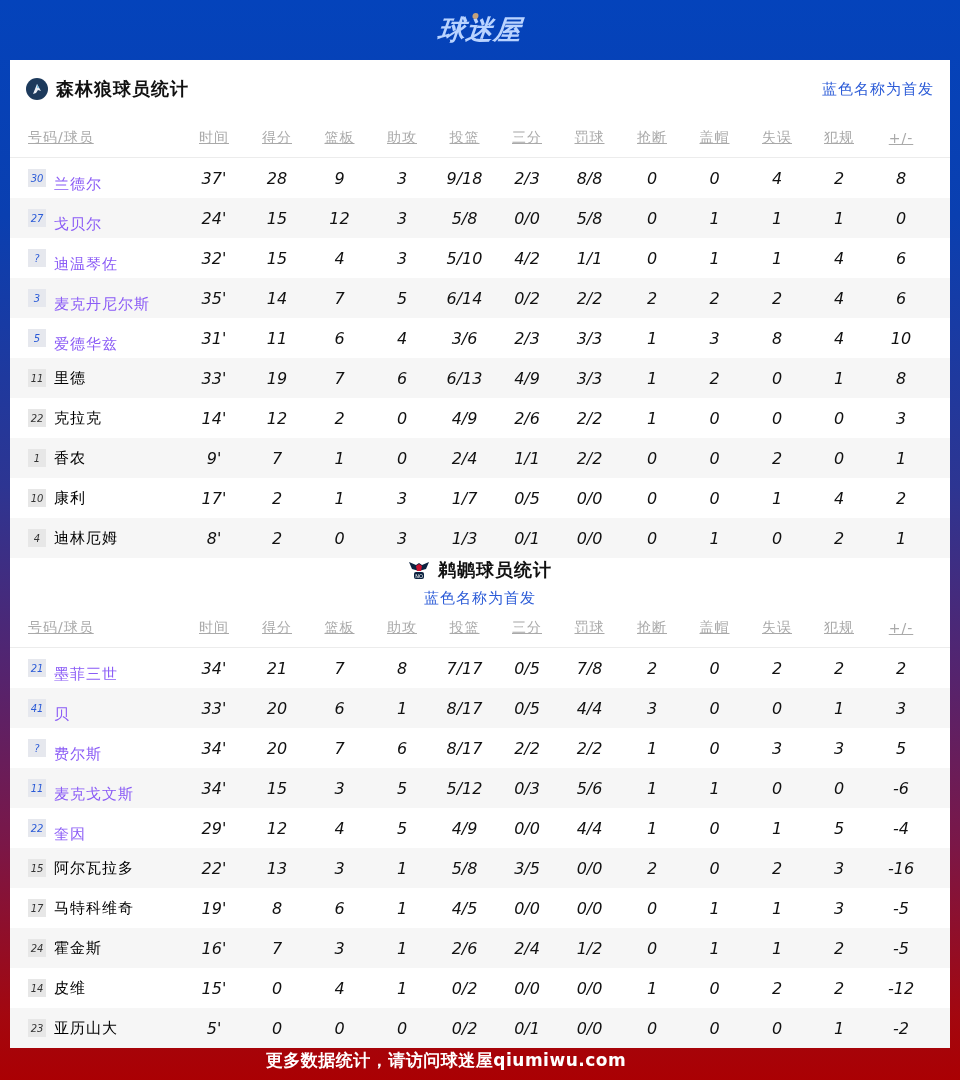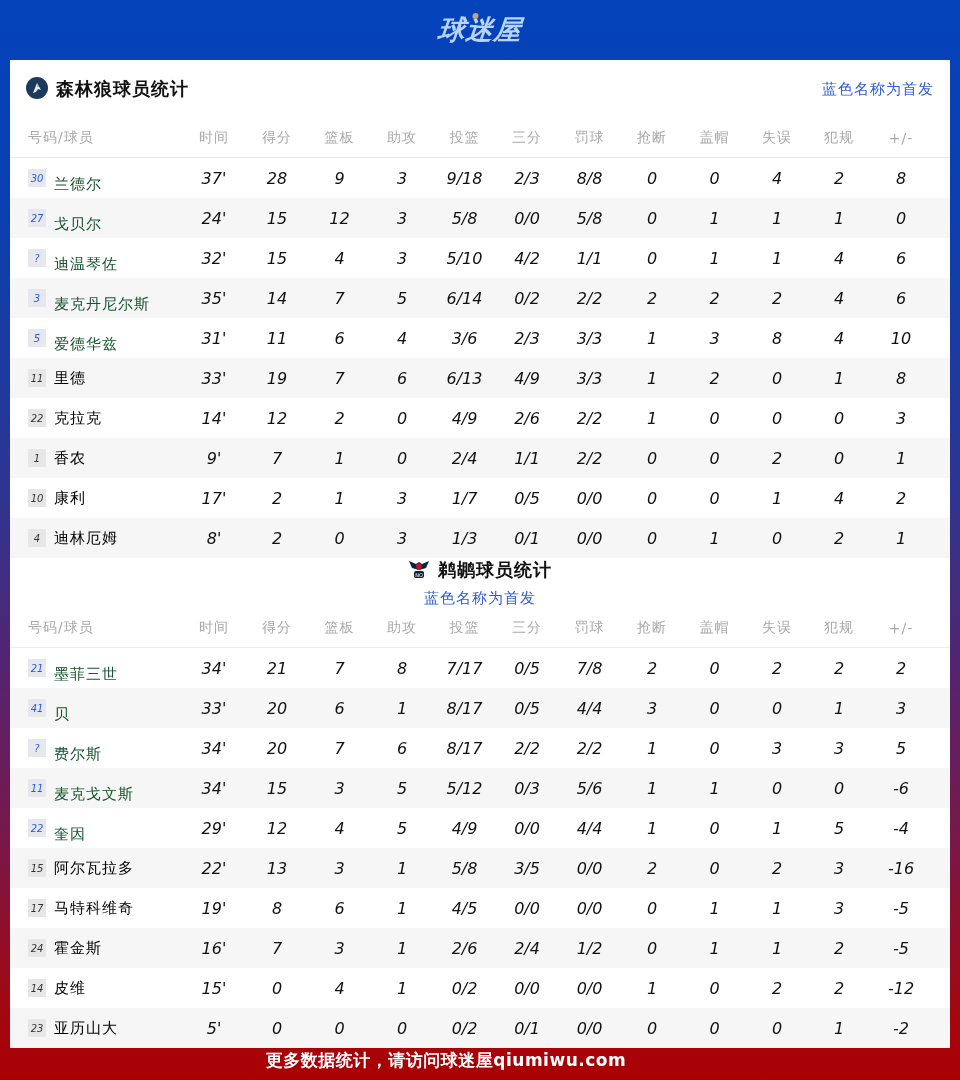--- a/index.html
+++ b/index.html
@@ -27,21 +27,21 @@
       width: 6px; height: 6px; border-radius: 50%; background: #c5a27a;
     }
     .card {
       position: absolute; left: 10px; top: 60px; width: 940px; height: 980px;
       background: #ffffff;
     }
     .section-head {
       height: 58px; display: flex; align-items: center; justify-content: space-between;
       padding: 0 16px 0 16px;
     }
-    .team-title { display: flex; align-items: flex-start; gap: 8px; }
+    .team-title { display: flex; align-items: center; gap: 8px; }
     .team-logo {
       width: 22px; height: 22px; border-radius: 50%;
       display: inline-flex; align-items: center; justify-content: center;
     }
     .wolves-logo { background: #1d3a5c; }
     .pels-logo { background: transparent; border-radius: 0; }
     .team-name { font-size: 18px; color: #111; font-weight: bold; letter-spacing: 1px; }
     .legend-note { font-size: 15px; color: #2b5bd7; letter-spacing: 1px; }
     .table { width: 940px; }
     .row {
@@ -49,34 +49,34 @@
       grid-template-columns: 172px 64px 62px 63px 62px 63px 62px 63px 62px 63px 62px 62px 62px;
       height: 40px; align-items: center;
     }
     .row.header { height: 40px; border-bottom: 1px solid #ececec; }
     .row.header .cell { color: #a9a9a9; font-size: 14px; letter-spacing: 1px; }
     .row.alt { background: #f6f6f6; }
     .cell {
       text-align: center; font-size: 16px; color: #111;
       font-style: italic; font-family: "DejaVu Sans", sans-serif;
     }
-    .row.header .cell { font-style: normal; }
+    .row.header .cell { font-style: normal; text-decoration: underline; }
     .cell.player {
       text-align: left; display: flex; align-items: center; gap: 8px;
       padding-left: 18px; font-style: normal;
     }
     .row.header .cell.player { padding-left: 18px; }
     .num-badge {
       width: 18px; height: 18px; background: #e7e7e7;
       font-size: 10px; font-style: italic; color: #333;
       display: inline-flex; align-items: center; justify-content: center;
     }
     .starter .num-badge { color: #2b5bd7; background: #e6e8ee; }
     .pname { font-size: 15px; color: #000000; letter-spacing: 1px; }
-    .starter .pname { color: #14532d; margin-top: 13px; }
+    .starter .pname { color: #8b5cf6; margin-top: 13px; }
     .footer {
       position: absolute; left: 0; top: 1040px; width: 892px; height: 40px;
       display: flex; align-items: center; justify-content: center;
       color: #ffffff; font-size: 17px; font-weight: bold; letter-spacing: 0.5px;
     }
   </style>
 </head>
 <body>
 
 <div class="topbar">

